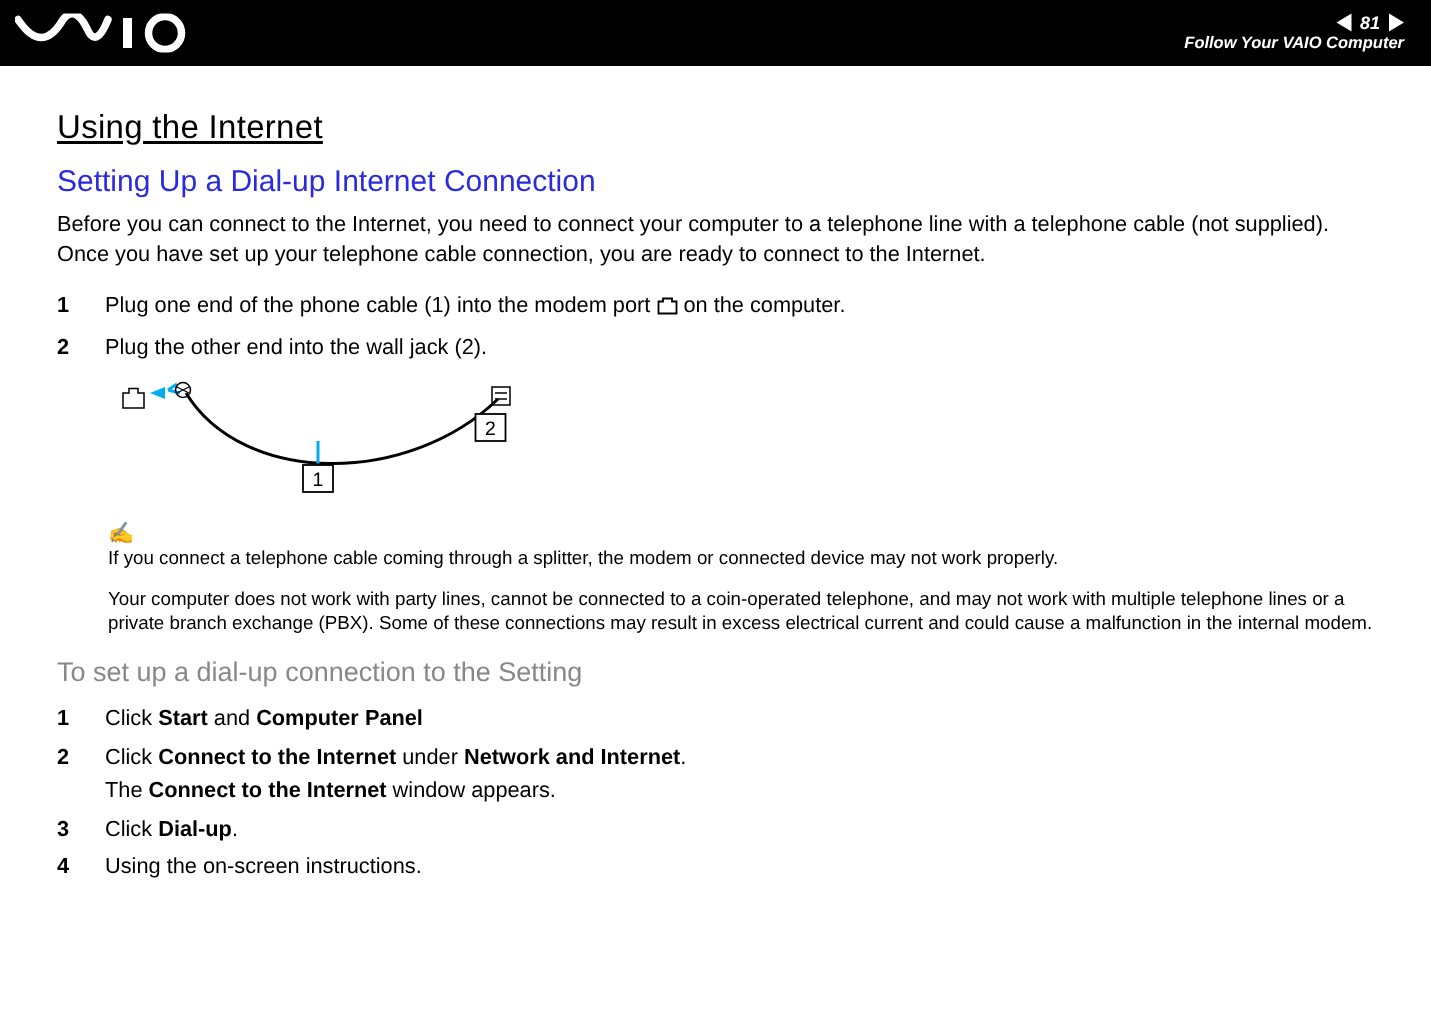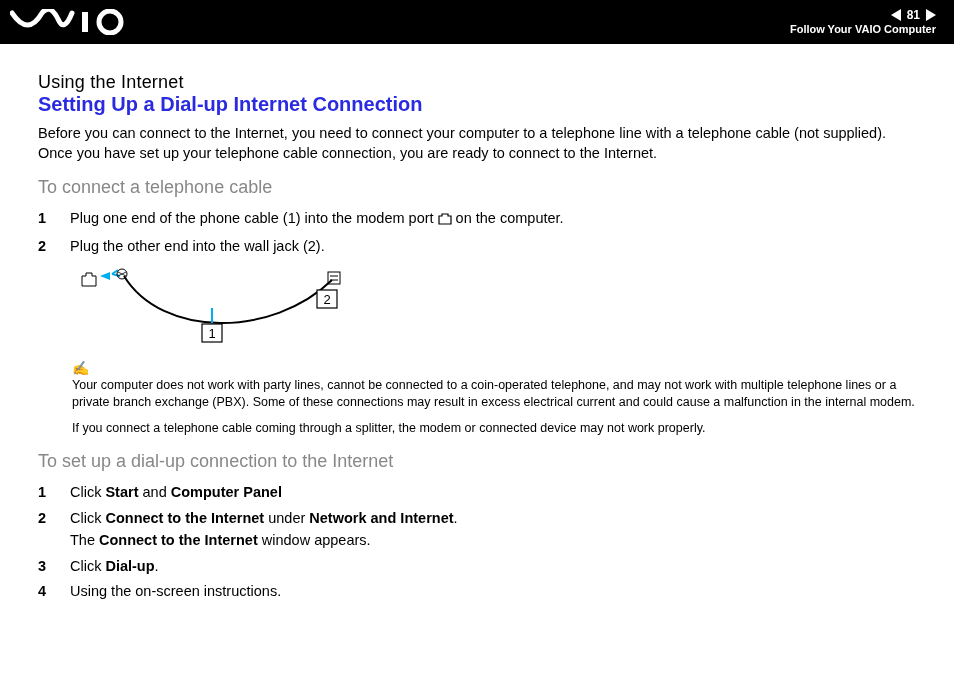--- a/index.html
+++ b/index.html
@@ -7,30 +7,30 @@
   .header {
     background: #000;
     color: #fff;
     height: 44px;
     display: flex;
     align-items: center;
     justify-content: space-between;
     padding: 0 18px 0 10px;
   }
   .logo svg { display: block; }
-  .header-right { text-align: right; font-weight: bold; font-size: 12px; line-height: 1.2; }
+  .header-right { text-align: right; font-style: italic; font-weight: bold; font-size: 12px; line-height: 1.2; }
   .pager { display: flex; align-items: center; justify-content: flex-end; gap: 6px; }
   .arrow { width: 0; height: 0; display: inline-block; }
   .arrow-left { border-top: 6px solid transparent; border-bottom: 6px solid transparent; border-right: 10px solid #fff; }
   .arrow-right { border-top: 6px solid transparent; border-bottom: 6px solid transparent; border-left: 10px solid #fff; }
   .page-num { font-size: 12px; }
   .breadcrumb { font-size: 11px; }
   .content { padding: 28px 38px 10px 38px; }
-  h1 { font-size: 18px; font-weight: 400; letter-spacing: .2px; }
-  h2 { font-size: 20px; font-weight: 700; color: #2a2ae0; margin-bottom: 8px; }
+  h1 { font-size: 22px; font-weight: 400; margin-bottom: 12px; letter-spacing: .2px; text-decoration: underline; }
+  h2 { font-size: 20px; font-weight: 400; color: #2a2ae0; margin-bottom: 8px; }
   p.intro { font-size: 14.5px; line-height: 1.35; margin-bottom: 14px; }
   h3 { font-size: 18px; font-weight: 400; color: #888; margin-bottom: 10px; margin-top: 6px; }
   ol.steps { list-style: none; margin-bottom: 10px; }
   ol.steps li { display: flex; gap: 18px; font-size: 14.5px; line-height: 1.5; margin-bottom: 4px; }
   ol.steps li .num { font-weight: bold; min-width: 14px; }
   ol.steps li .txt { flex: 1; }
   .modem-icon { display: inline-block; vertical-align: -2px; }
   .diagram { margin: 10px 0 8px 34px; }
   .note-block { margin-left: 34px; margin-bottom: 14px; }
   .note-icon { color: #2a2ae0; font-size: 14px; display: block; margin-bottom: 1px; }
@@ -59,21 +59,20 @@
     </div>
     <div class="breadcrumb">Follow Your VAIO Computer</div>
   </div>
 </div>
 
 <div class="content">
   <h1>Using the Internet</h1>
   <h2>Setting Up a Dial-up Internet Connection</h2>
   <p class="intro">Before you can connect to the Internet, you need to connect your computer to a telephone line with a telephone cable (not supplied). Once you have set up your telephone cable connection, you are ready to connect to the Internet.</p>
 
-  <h3>To connect a telephone cable</h3>
   <ol class="steps">
     <li>
       <span class="num">1</span>
       <span class="txt">
         <span>Plug one end of the phone cable (1) into the modem port </span><span class="modem-icon"><svg width="14" height="12" viewBox="0 0 14 12">
               <path d="M1 3 h3 v-2 h6 v2 h3 v8 h-12 z" fill="none" stroke="#000" stroke-width="1.2"></path>
             </svg></span><span> on the computer.</span>
       </span>
     </li>
     <li>
@@ -98,25 +97,25 @@
         <rect x="130" y="56" width="20" height="18" fill="#fff" stroke="#000" stroke-width="1.2"></rect>
         <text x="140" y="70" text-anchor="middle" font-size="13" font-family="Arial">1</text>
         <rect x="245" y="22" width="20" height="18" fill="#fff" stroke="#000" stroke-width="1.2"></rect>
         <text x="255" y="36" text-anchor="middle" font-size="13" font-family="Arial">2</text>
       </g>
     </svg>
   </div>
 
   <div class="note-block">
     <span class="note-icon">✍</span>
+    <div class="note-text">If you connect a telephone cable coming through a splitter, the modem or connected device may not work properly.</div>
     <div class="note-text">Your computer does not work with party lines, cannot be connected to a coin-operated telephone, and may not work with multiple telephone lines or a private branch exchange (PBX). Some of these connections may result in excess electrical current and could cause a malfunction in the internal modem.</div>
-    <div class="note-text">If you connect a telephone cable coming through a splitter, the modem or connected device may not work properly.</div>
   </div>
 
-  <h3>To set up a dial-up connection to the Internet</h3>
+  <h3>To set up a dial-up connection to the Setting</h3>
   <ol class="steps">
     <li>
       <span class="num">1</span>
       <span class="txt">Click <b>Start</b> and <b>Computer Panel</b></span>
     </li>
     <li>
       <span class="num">2</span>
       <span class="txt">Click <b>Connect to the Internet</b> under <b>Network and Internet</b>.<br>The <b>Connect to the Internet</b> window appears.</span>
     </li>
     <li>

